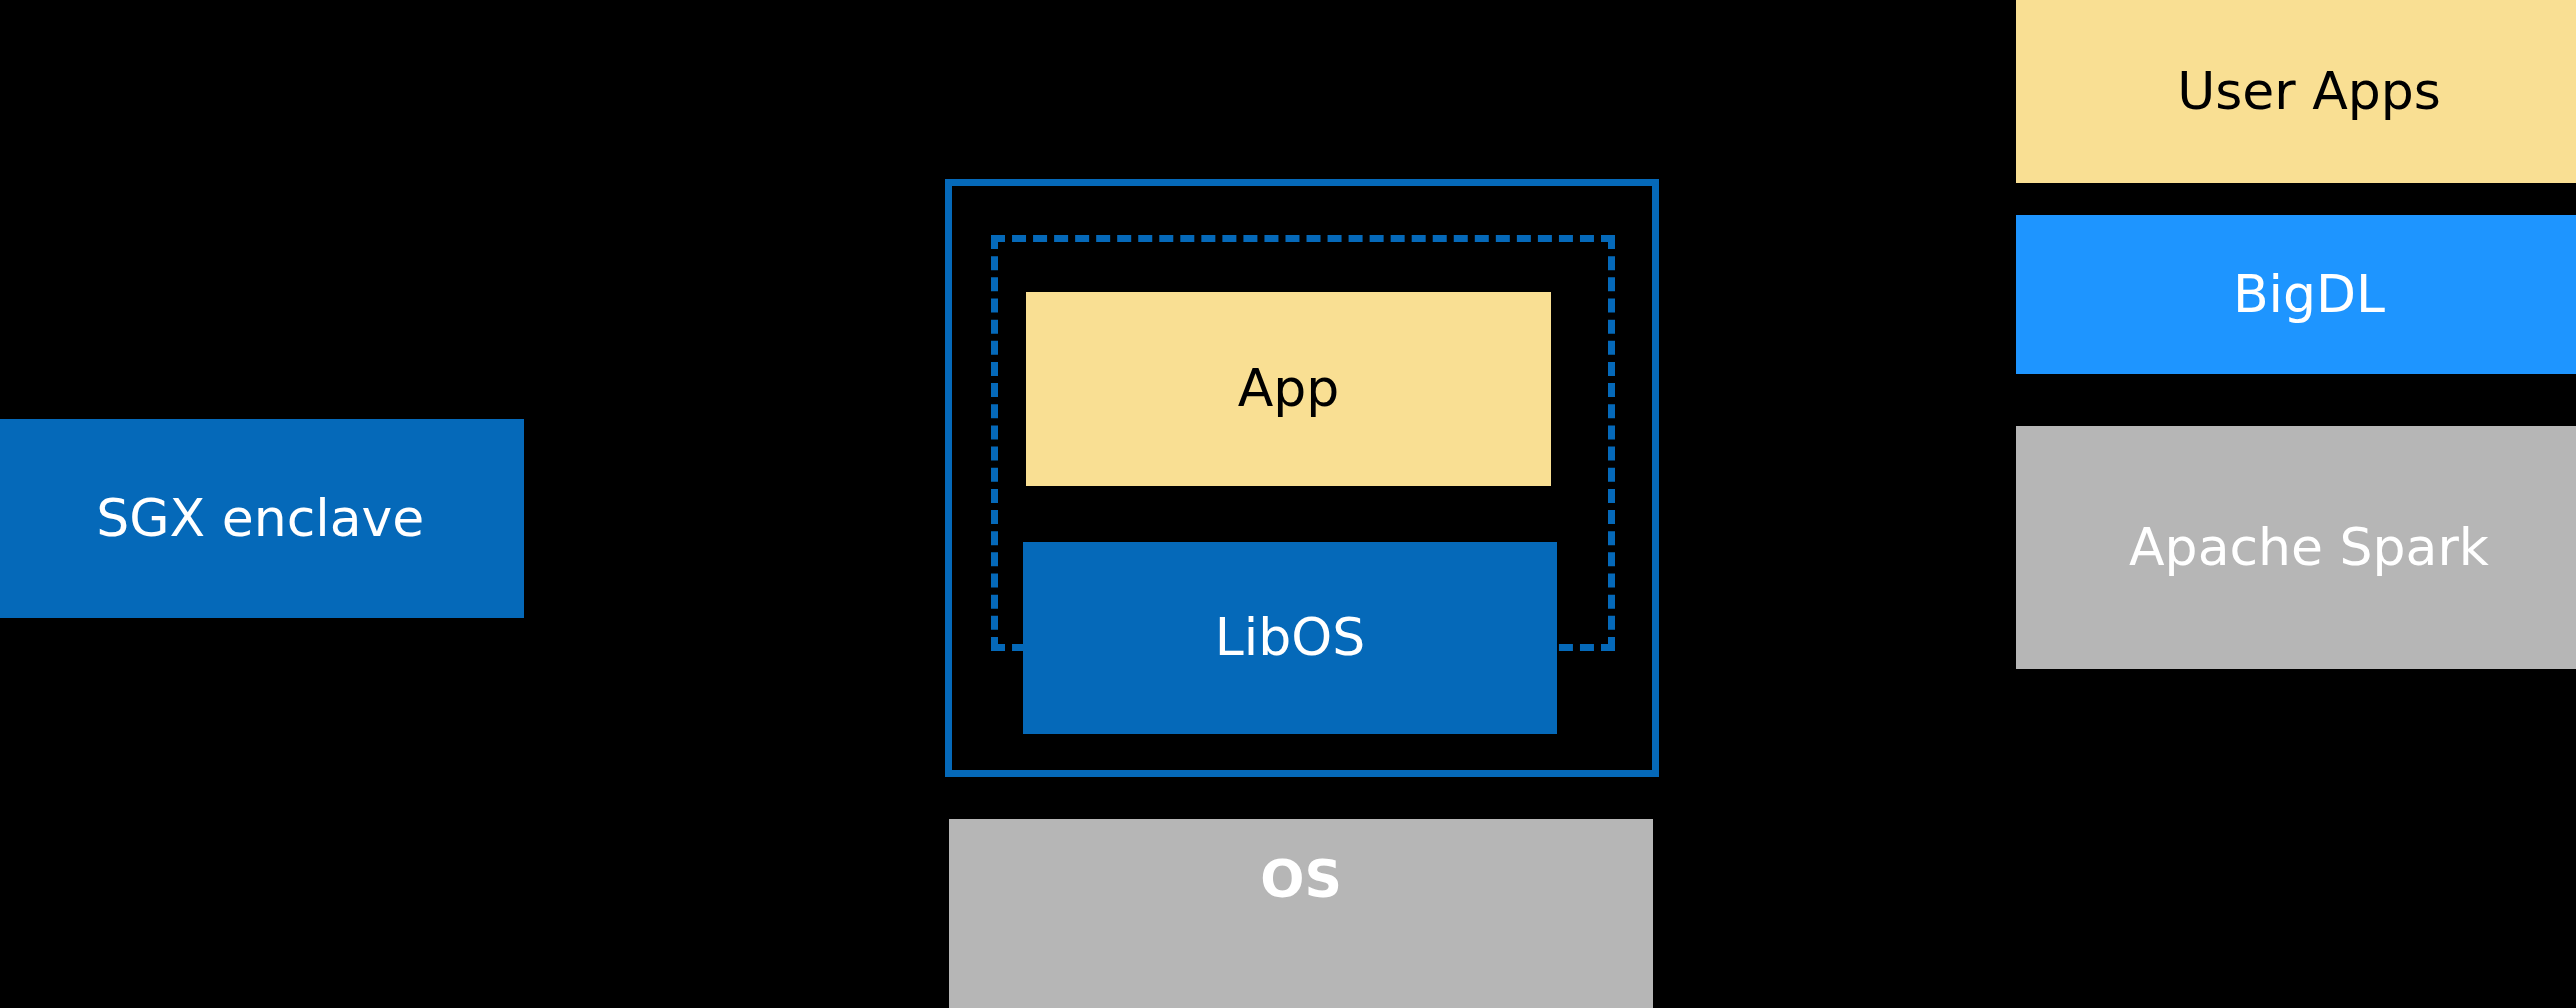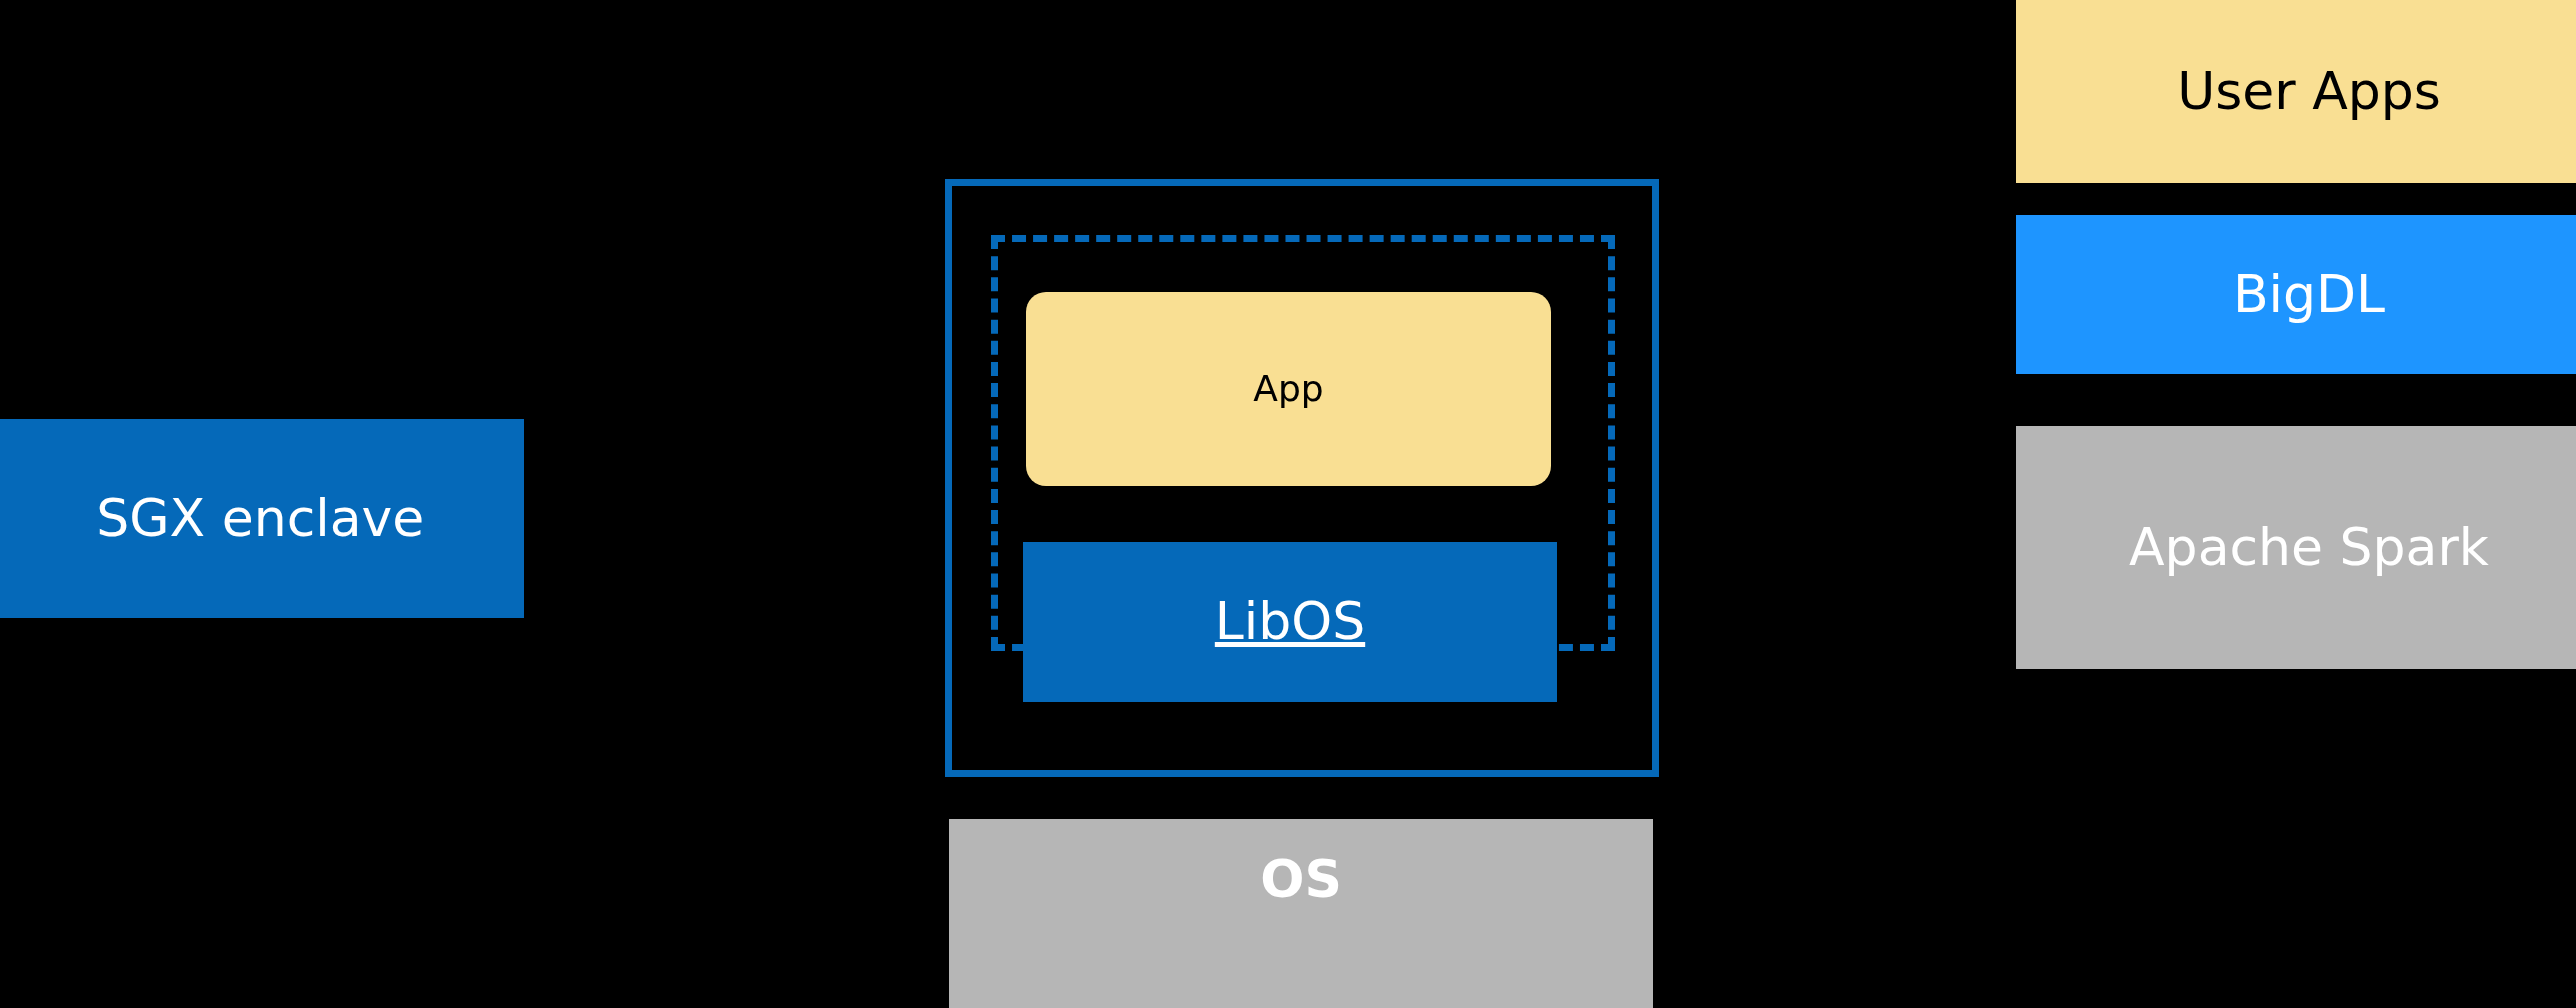--- a/index.html
+++ b/index.html
@@ -59,27 +59,25 @@
   #enclave-inner-frame {
     position: absolute;
     left: 991px; top: 235px; width: 624px; height: 416px;
     border: 7.5px dashed #0569b9;
     box-sizing: border-box;
     background: transparent;
   }
 
   #app-box {
     left: 1026px; top: 292px; width: 525px; height: 194px;
-    font-size: 36px;
-    border-radius: 20px;
+    font-size: 52px;
   }
   #libos-box {
-    left: 1023px; top: 542px; width: 534px; height: 160px;
+    left: 1023px; top: 542px; width: 534px; height: 192px;
     font-size: 52px;
-    text-decoration: underline;
   }
   #os-box {
     left: 949px; top: 819px; width: 704px; height: 218px;
     font-size: 52px;
     font-weight: bold;
     align-items: flex-start;
     padding-top: 32px;
   }
 
   #user-apps-box {

